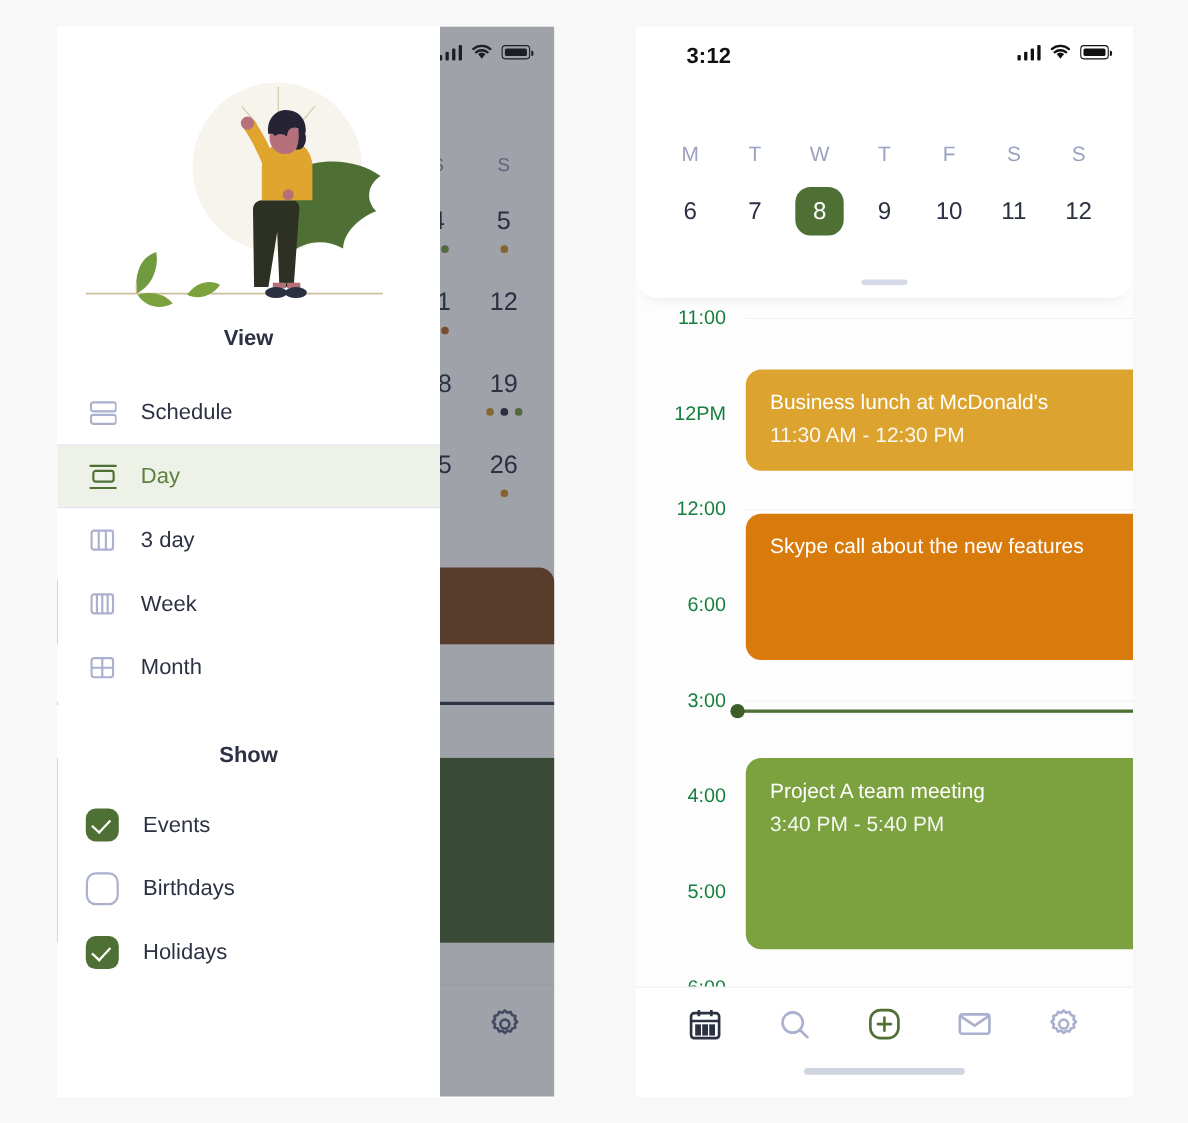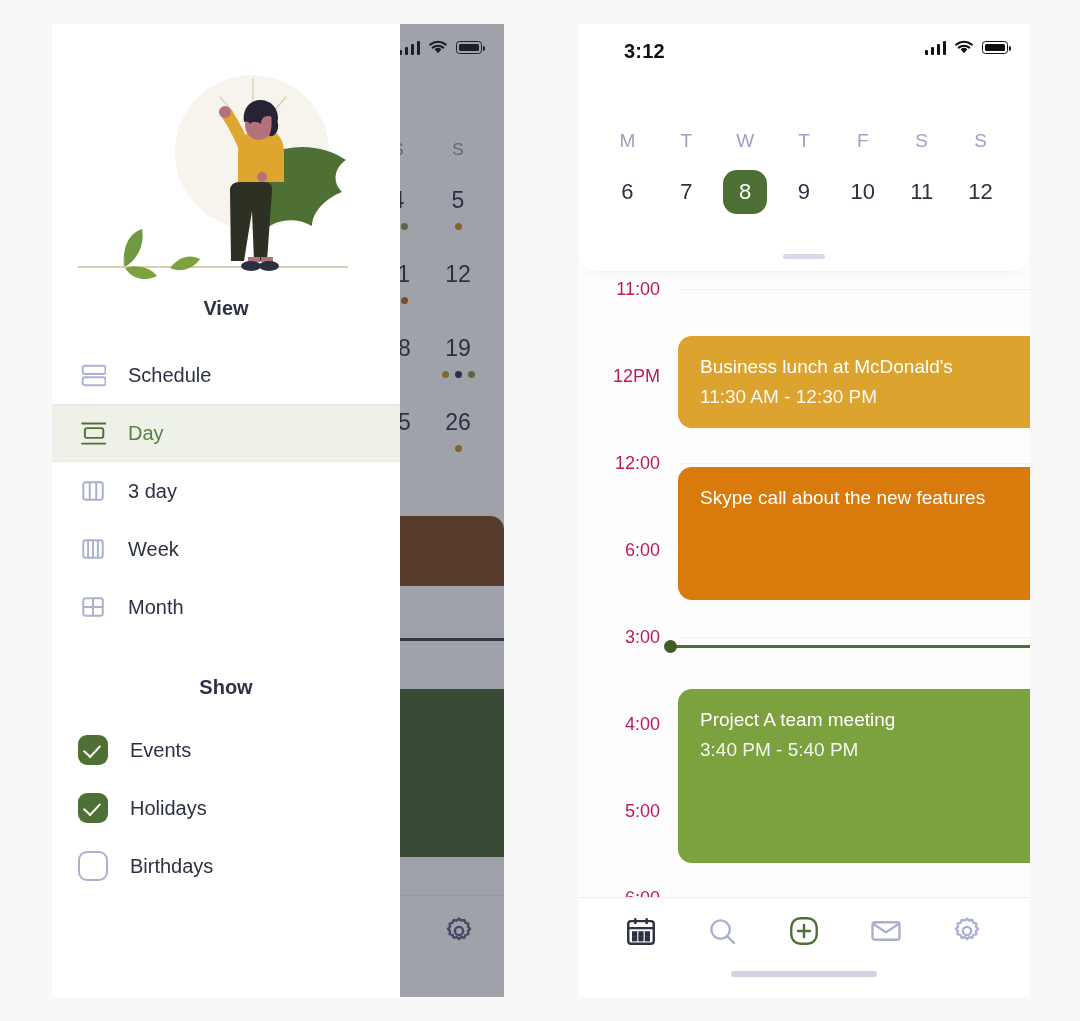--- a/index.html
+++ b/index.html
@@ -146,21 +146,21 @@
   .dpill.sel { background:#4f7034; color:#fff; }
   .handle {
     position:absolute; left:50%; transform:translateX(-50%); bottom:12px;
     width:42px; height:5px; border-radius:3px; background:#d6dae8;
   }
 
   
   .timeline { position:relative; height:650px; background:#fdfdfe; overflow:hidden; }
   .hr-lbl {
     position:absolute; left:0; width:82px; text-align:right;
-    font-size:18px; color:#be185d; transform:translateY(-50%);
+    font-size:18px; color:#15803d; transform:translateY(-50%);
   }
   .hr-line { position:absolute; left:100px; right:0; height:1px; background:#eff0f5; }
 
   .evt {
     position:absolute; left:100px; right:-16px;
     border-radius:14px; padding:18px 22px; color:#fff;
   }
   .evt .t { font-size:19px; line-height:26px; margin-bottom:4px; }
   .evt .s { font-size:19px; line-height:26px; color:rgba(255,255,255,0.92); }
 
@@ -484,26 +484,26 @@
         </div>
 
       <div class="show-title">Show</div>
 
       <div id="show-list">
           <div class="check-item">
        <span class="cbox on"></span>
        <span class="label">Events</span>
      </div>
           <div class="check-item">
+       <span class="cbox off"></span>
+       <span class="label">Birthdays</span>
+     </div>
+          <div class="check-item">
        <span class="cbox on"></span>
        <span class="label">Holidays</span>
-     </div>
-          <div class="check-item">
-       <span class="cbox off"></span>
-       <span class="label">Birthdays</span>
      </div>
         </div>
     </div>
   </div>
 
   <div class="phone-right">
 
     <div class="r-statusbar">
       <div class="r-time">3:12</div>
       <div class="r-sb-right">

